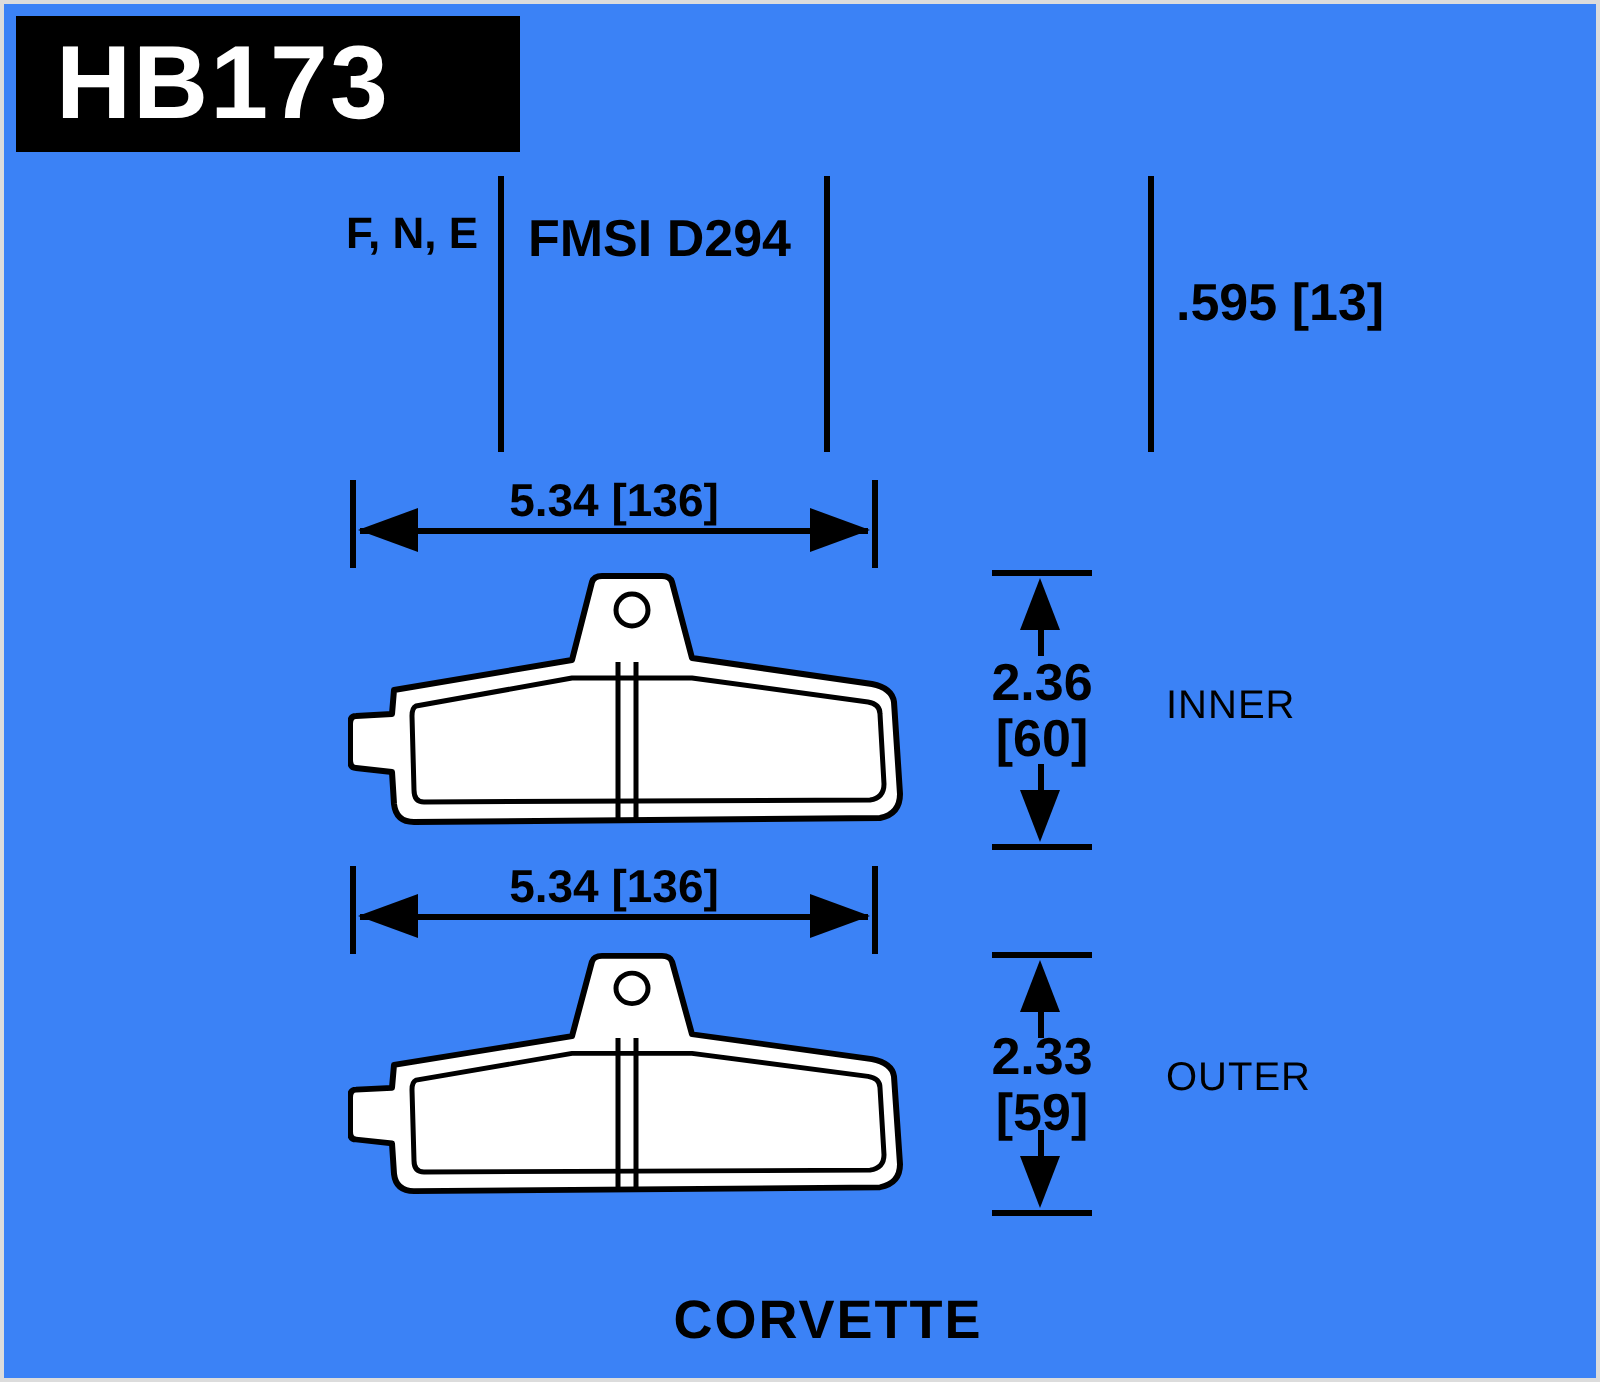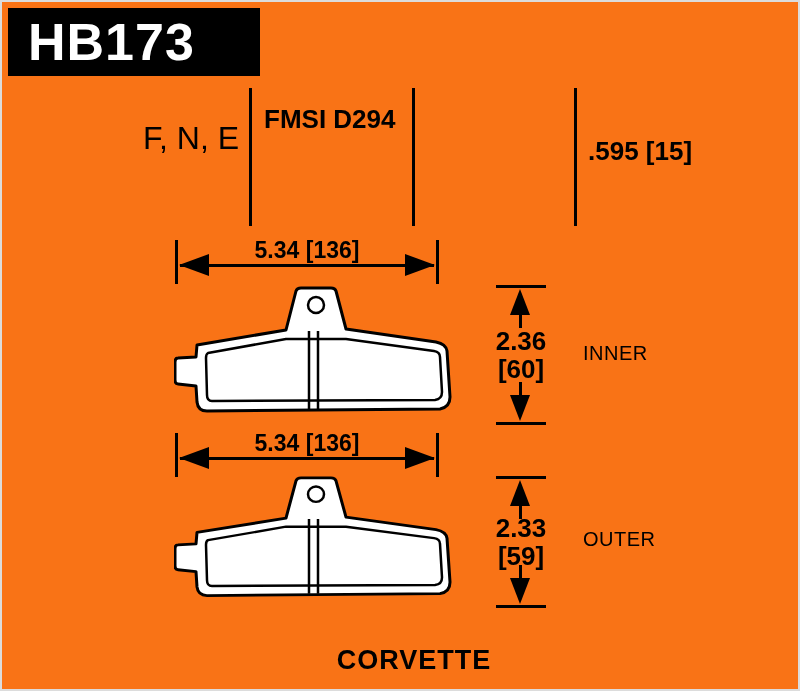--- a/index.html
+++ b/index.html
@@ -1,37 +1,37 @@
 <!DOCTYPE html>
 <html><head>
 <meta charset="utf-8">
 <style>
   html,body { margin:0; padding:0; background:#fff; }
   .page {
     position:relative; width:800px; height:691px;
-    background:#f97316; color:#000;
+    background:#3b82f6; color:#000;
     font-family:"Liberation Sans", sans-serif;
     border:2px solid #dcdcdc; box-sizing:border-box;
     overflow:hidden;
   }
 
   
   .header-box {
     position:absolute; left:6px; top:6px; width:252px; height:68px;
     background:#000; display:flex; align-items:center;
   }
   .part-number {
     color:#fff; font-size:52px; font-weight:bold; letter-spacing:1px;
     padding-left:20px; line-height:1;
   }
 
   
   .compounds {
-    position:absolute; left:0; top:118px; width:237px;
-    text-align:right; font-size:32px; font-weight:normal;
+    position:absolute; left:0; top:102px; width:237px;
+    text-align:right; font-size:22px; font-weight:bold;
   }
   .fmsi {
     position:absolute; left:262px; top:102px;
     font-size:26px; font-weight:bold;
   }
   .vline { position:absolute; top:86px; height:138px; width:3px; background:#000; }
   .v1 { left:247px; }
   .v2 { left:410px; }
   .v3 { left:572px; }
   .thick { position:absolute; left:586px; font-size:26px; font-weight:bold; }
@@ -112,21 +112,21 @@
 
   <div class="header-box">
     <span class="part-number">HB173</span>
   </div>
 
   <div class="compounds">F, N, E</div>
   <div class="vline v1"></div>
   <div class="fmsi">FMSI D294</div>
   <div class="vline v2"></div>
   <div class="vline v3"></div>
-  <div class="thick thick2">.595 [15]</div>
+  <div class="thick thick2">.595 [13]</div>
 
   <div class="hdim" id="hdim1">
     <div class="tick tick-l"></div>
     <div class="tick tick-r"></div>
     <div class="dline"></div>
     <div class="arrow-left"></div>
     <div class="arrow-right"></div>
     <div class="dtext">5.34 [136]</div>
   </div>
 

